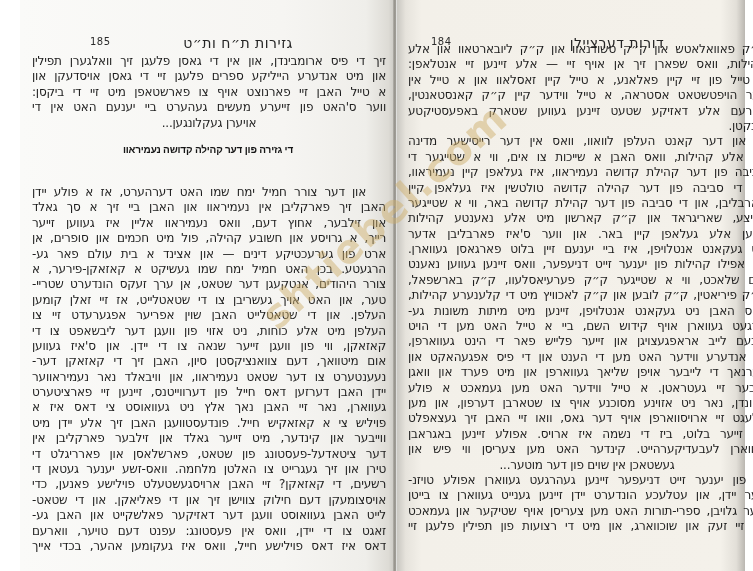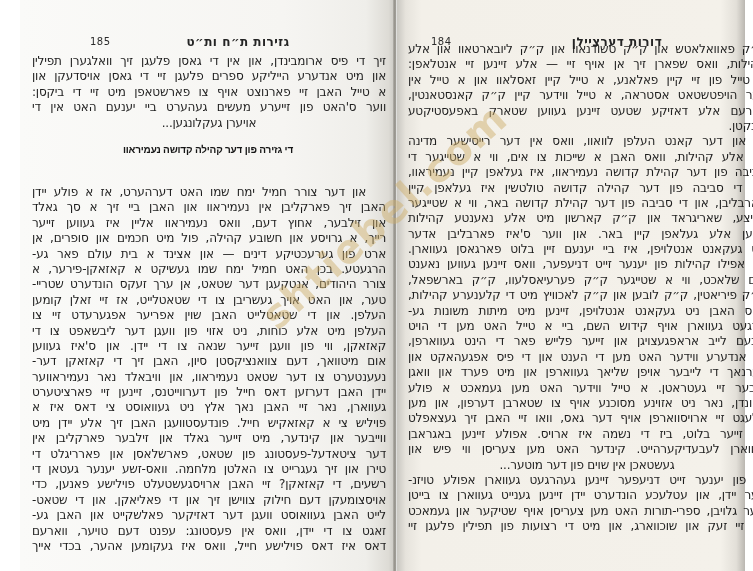--- a/index.html
+++ b/index.html
@@ -6,21 +6,21 @@
   .spread{position:relative;width:753px;height:571px;background:#ffffff;overflow:hidden;
           font-family:"DejaVu Sans",sans-serif;color:#1e1e1e;margin-left:20px;}
   .page{position:absolute;top:0;height:571px;}
   .page-left{left:0;width:376px;
     background:linear-gradient(90deg,#fafaf8 0%,#f6f5f2 70%,#efeeea 92%,#ddDBd5 98%,#c6c4bf 100%);}
   .page-right{left:377px;width:348px;
     background:linear-gradient(90deg,#c9c7c1 0%,#e6e3dc 2.5%,#f3f0e9 7%,#f4f1ea 93%,#e2dfd8 97.5%,#bab7b1 100%);}
   .gutter{position:absolute;left:373px;top:0;width:4px;height:571px;
     background:linear-gradient(90deg,rgba(60,55,45,.18),rgba(60,55,45,.38) 45%,rgba(60,55,45,.10));}
   .pagenum{position:absolute;top:36px;font-size:10px;color:#2b2b2b;letter-spacing:.5px;}
-  .running-head{position:absolute;top:35px;font-size:12px;font-weight:700;color:#242424;
+  .running-head{position:absolute;top:35px;font-size:14px;font-weight:400;color:#242424;
     direction:rtl;text-align:center;letter-spacing:.5px;}
   .page-left .pagenum{left:70px;}
   .page-left .running-head{left:60px;right:0;}
   .page-right .pagenum{left:34px;}
   .page-right .running-head{left:92px;right:0;}
   .body{position:absolute;direction:rtl;font-size:12px;letter-spacing:-0.2px;}
   .page-left .body{left:12px;width:354px;}
   .page-right .body{left:11px;width:358px;}
   .body-top{top:54px;}
   .body-bottom{top:185px;}

